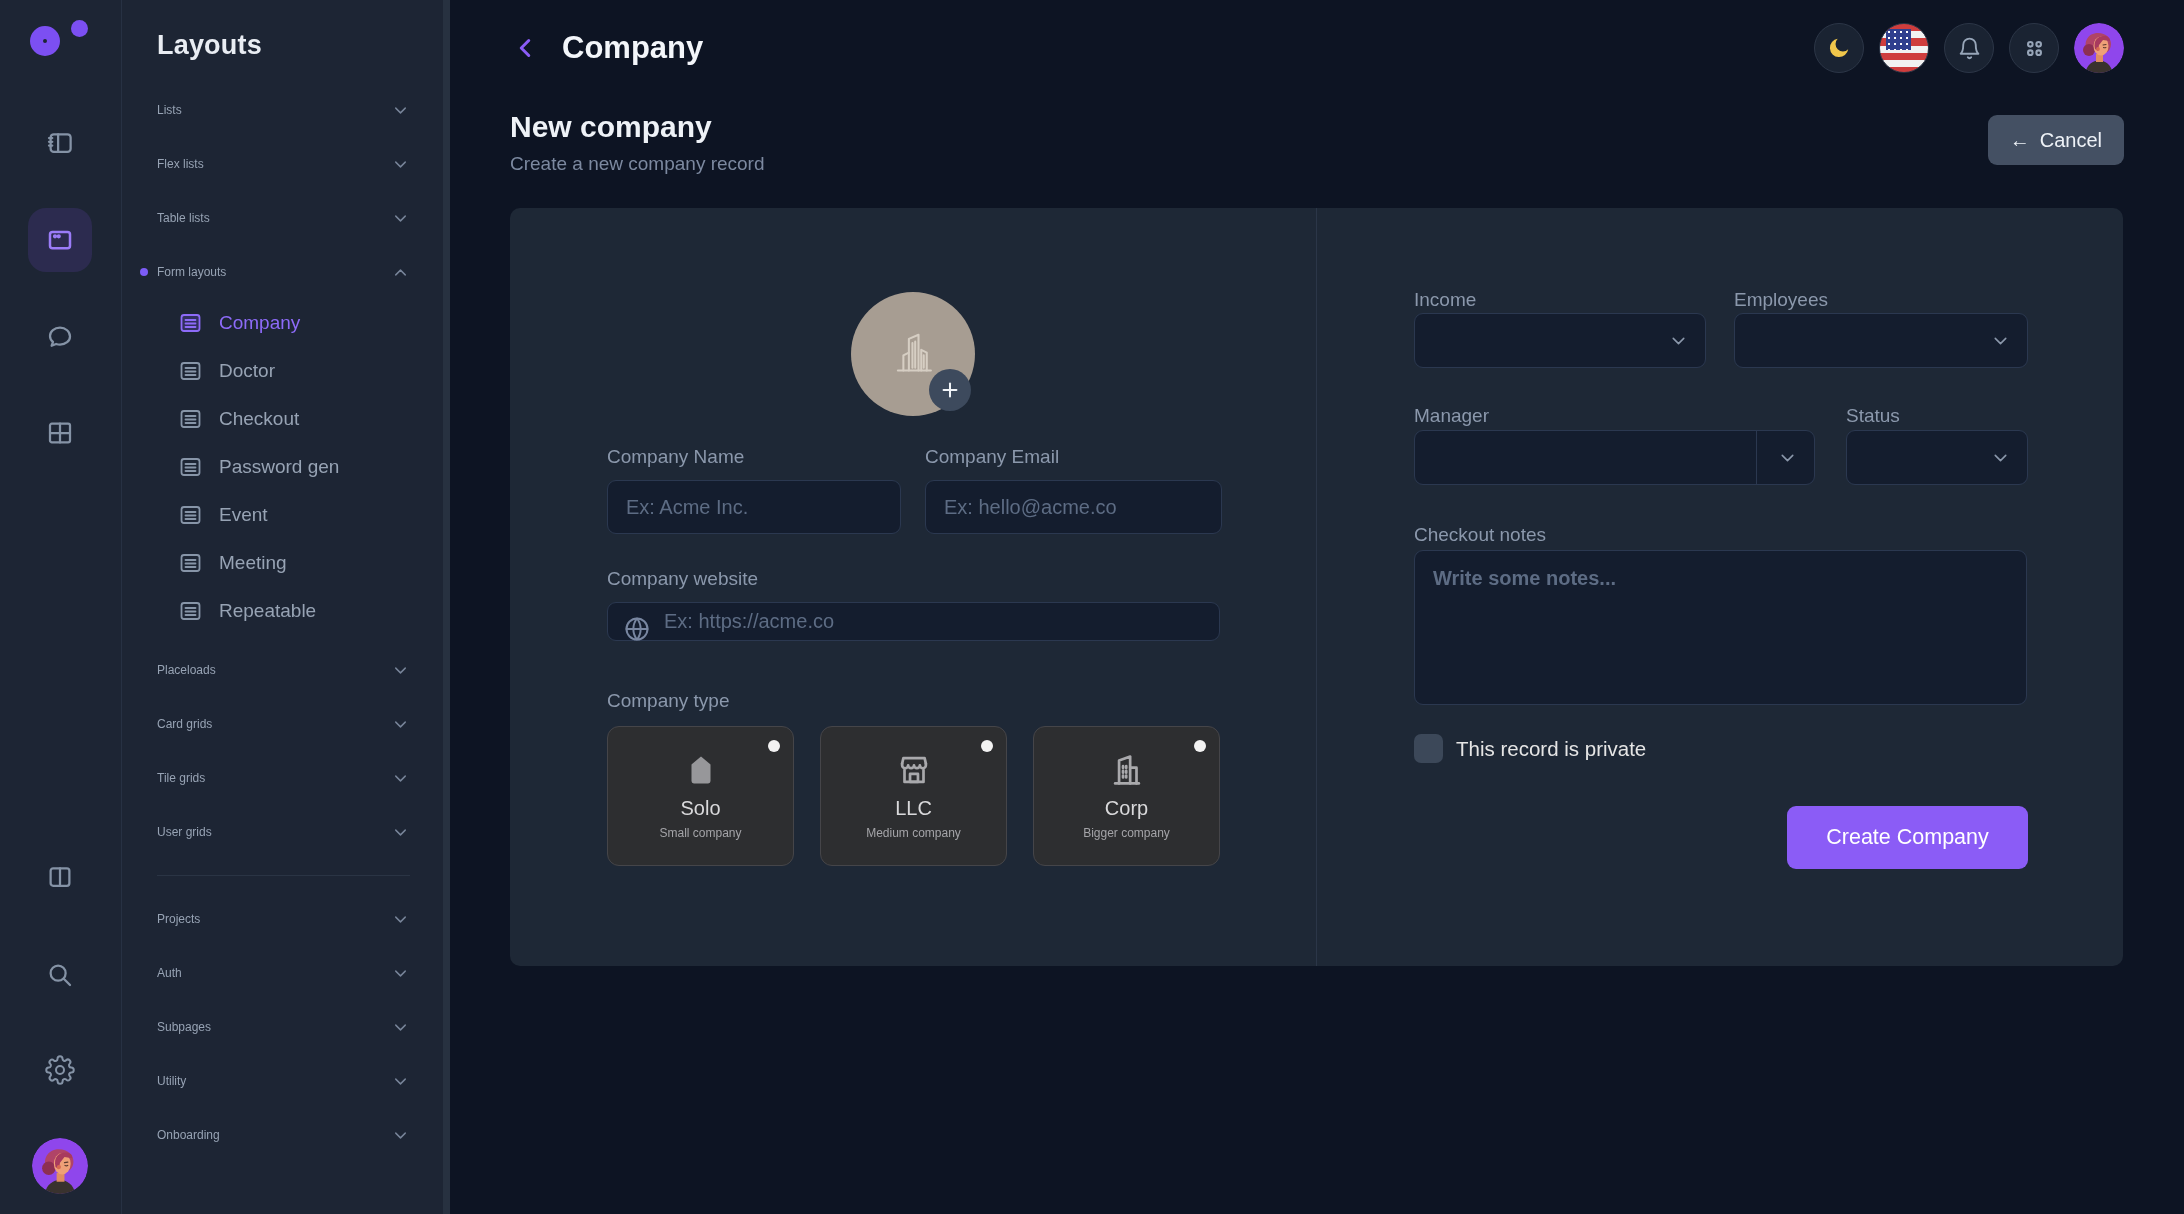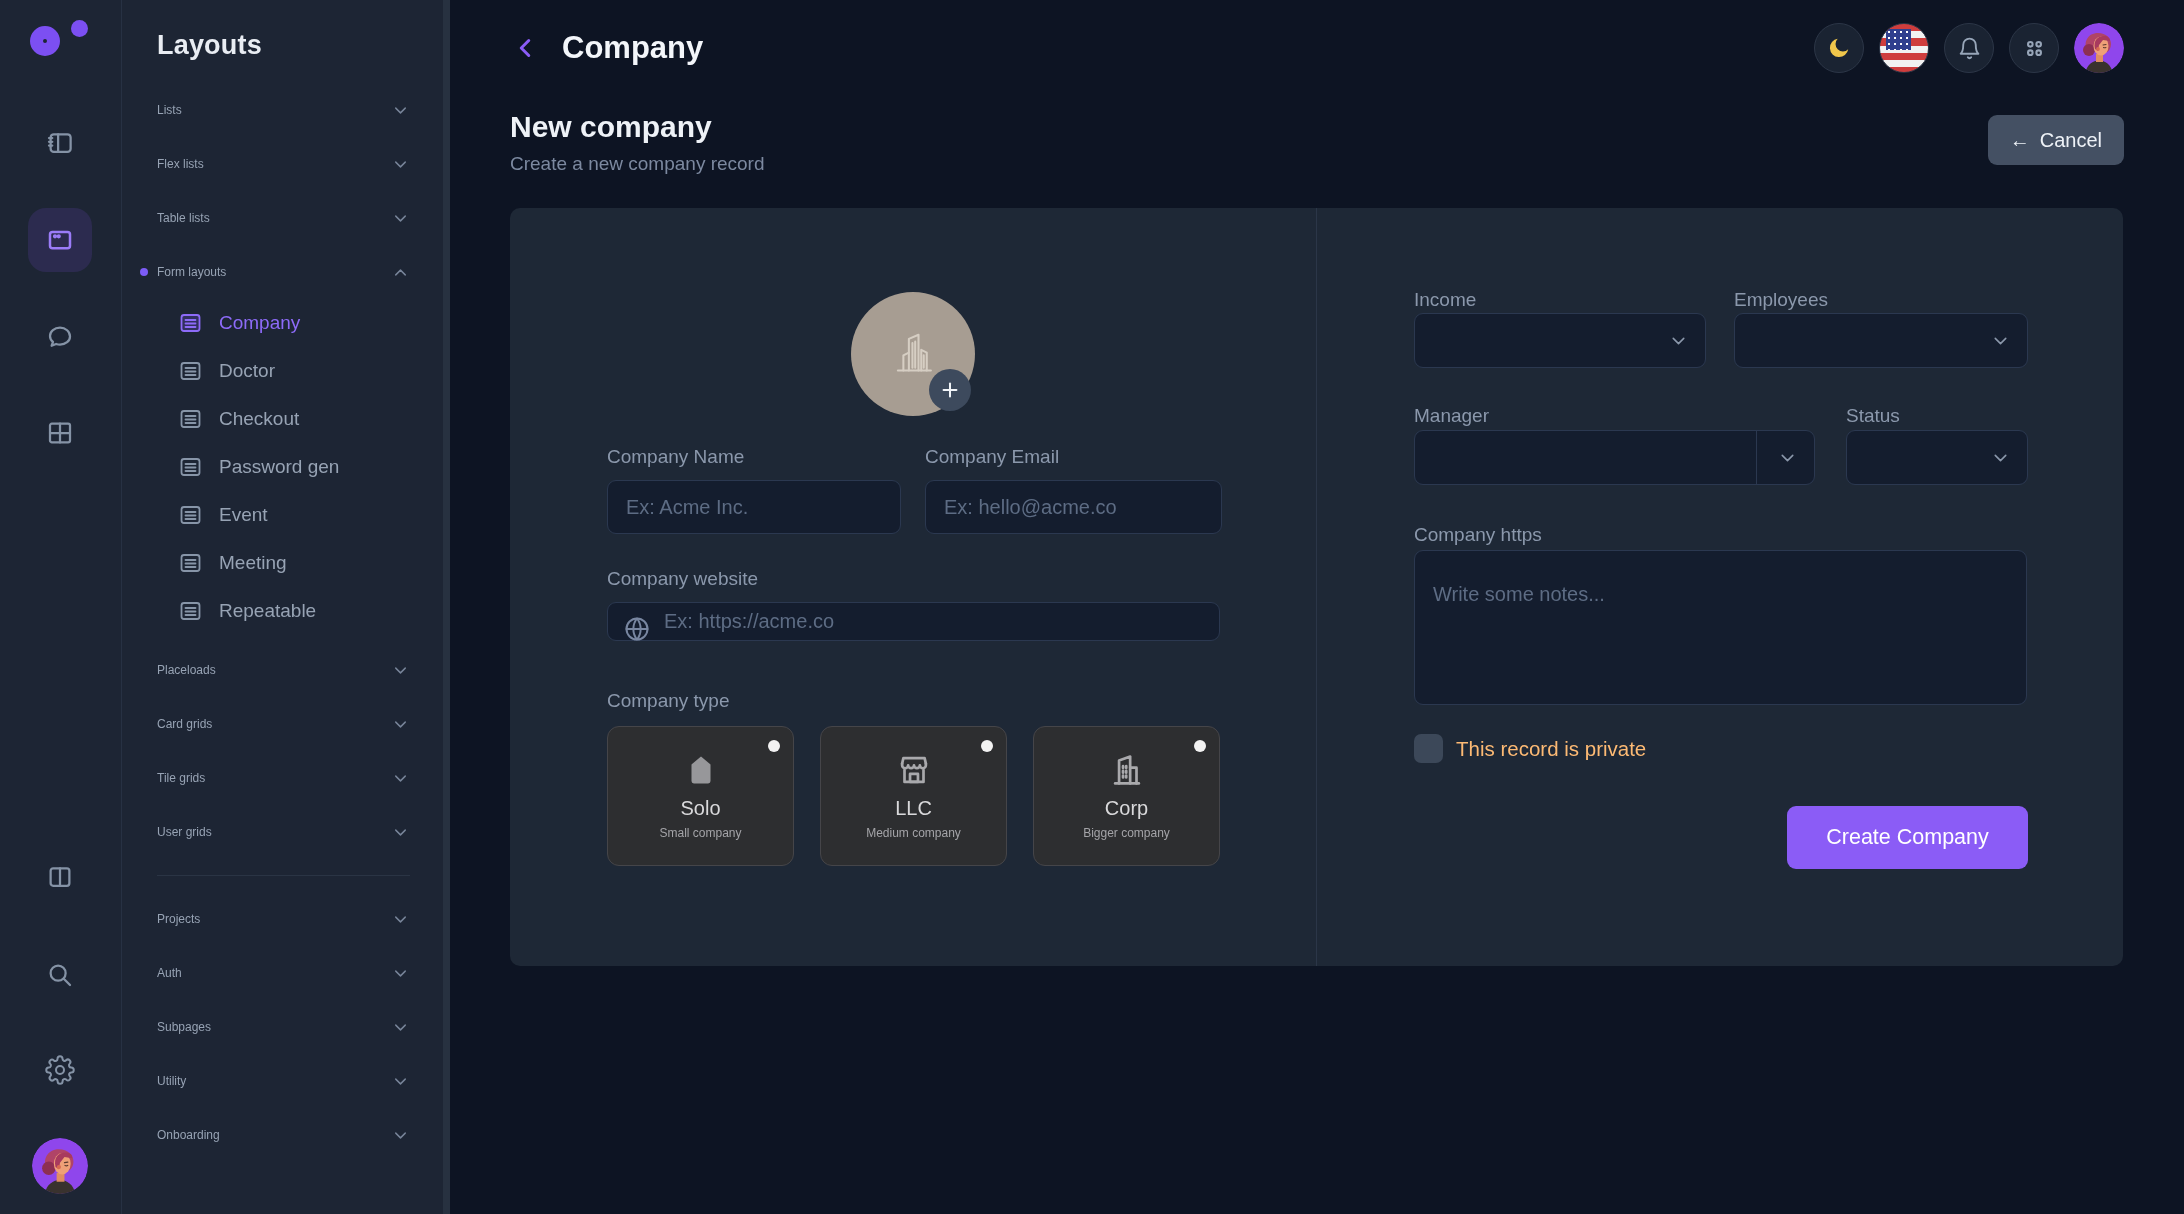--- a/index.html
+++ b/index.html
@@ -60,40 +60,40 @@
                 color:#eef2f7; font-size:20px; font-family:inherit; display:flex; align-items:center; gap:10px; cursor:pointer; }
 
   
   .card { position:relative; margin:33px 61px 0 60px; width:1613px; height:758px; background:#1e2836; border-radius:10px; }
   .vdiv { position:absolute; left:806px; top:0; bottom:0; width:1px; background:#2b3648; }
 
   .abs { position:absolute; }
   .f-label { font-size:19px; color:#8b98ac; }
   .t-input { background:#141d2e; border:1px solid #2b3850; border-radius:9px; color:#cfd8e6; font-size:20px; font-family:inherit; padding:0 18px; outline:none; }
   .t-input::placeholder { color:#5d6c84; }
-  textarea.t-input { padding:32px 18px; resize:none; }
+  textarea.t-input { padding:16px 18px; resize:none;font-weight:bold; }
 
   .avatar-up { left:341px; top:84px; width:124px; height:124px; border-radius:50%; background:#a79d92; color:#d6cec3; display:flex; align-items:center; justify-content:center; cursor:pointer; }
   .plus-badge { left:419px; top:161px; width:42px; height:42px; border-radius:50%; background:#3d4a5d; color:#f2f5f9; display:flex; align-items:center; justify-content:center; cursor:pointer; }
   .ws-wrap { left:97px; top:394px; width:613px; height:39px; position:absolute; }
   .ws-wrap input { width:100%; height:100%; padding-left:56px; }
   .globe { position:absolute; left:16px; top:13px; width:28px; height:28px; color:#7886a0; }
 
   .type-card { top:518px; width:187px; height:140px; background:#2d2e30; border:1px solid #454549; border-radius:12px; cursor:pointer; }
   .type-card .radio { position:absolute; right:13px; top:13px; width:12px; height:12px; border-radius:50%; background:#f2f2f2; }
   .type-card .t-ic { position:absolute; left:50%; top:24px; transform:translateX(-50%); width:38px; height:38px; color:#a9a9ac; }
   .type-card .t-title { position:absolute; left:0; right:0; top:70px; text-align:center; font-size:20px; color:#d9d9db; }
   .type-card .t-sub { position:absolute; left:0; right:0; top:99px; text-align:center; font-size:12px; color:#a4a4a8; }
 
   .select { background:#141d2e; border:1px solid #2b3850; border-radius:9px; cursor:pointer; position:absolute; }
   .select .s-chev { position:absolute; right:16px; top:50%; transform:translateY(-50%); width:21px; height:21px; color:#8b98ab; }
   .select.split::after { content:""; position:absolute; right:57px; top:0; bottom:0; width:1px; background:#2b3850; }
 
   .checkbox { left:904px; top:526px; width:29px; height:29px; border-radius:7px; background:#3c4859; cursor:pointer; }
-  .cb-label { left:946px; top:529px; font-size:20.5px; color:#fdba74;text-align:center; }
+  .cb-label { left:946px; top:529px; font-size:20.5px; color:#e5e5e5;text-align:center; }
   .create-btn { left:1277px; top:598px; width:241px; height:63px; background:#8b5cf6; border:none; border-radius:9px;
                 color:#fff; font-size:21.5px; font-family:inherit; cursor:pointer; }
 </style>
 </head>
 <body>
 
 <svg width="0" height="0" style="position:absolute">
   <defs>
     <g id="avatar-art">
       <circle cx="25" cy="25" r="25" fill="#8f46ec"></circle>
@@ -471,21 +471,21 @@
         </svg>
     </div>
 
     <div class="abs f-label" style="left:1336px; top:197px">Status</div>
     <div class="select" style="left:1336px; top:222px; width:182px; height:55px">
       <svg class="s-chev stroke" viewBox="0 0 24 24">
           <polyline points="6 9 12 15 18 9"></polyline>
         </svg>
     </div>
 
-    <div class="abs f-label" style="left:904px; top:316px">Company https</div>
+    <div class="abs f-label" style="left:904px; top:316px">Checkout notes</div>
     <textarea class="abs t-input" style="left: 904px; top: 342px; width: 613px; height: 155px;" placeholder="Write some notes..."></textarea>
 
     <div class="abs checkbox"></div>
     <div class="abs cb-label">This record is private</div>
 
     <button class="abs create-btn">Create Company</button>
   </section>
 </main>
 
 </body></html>

